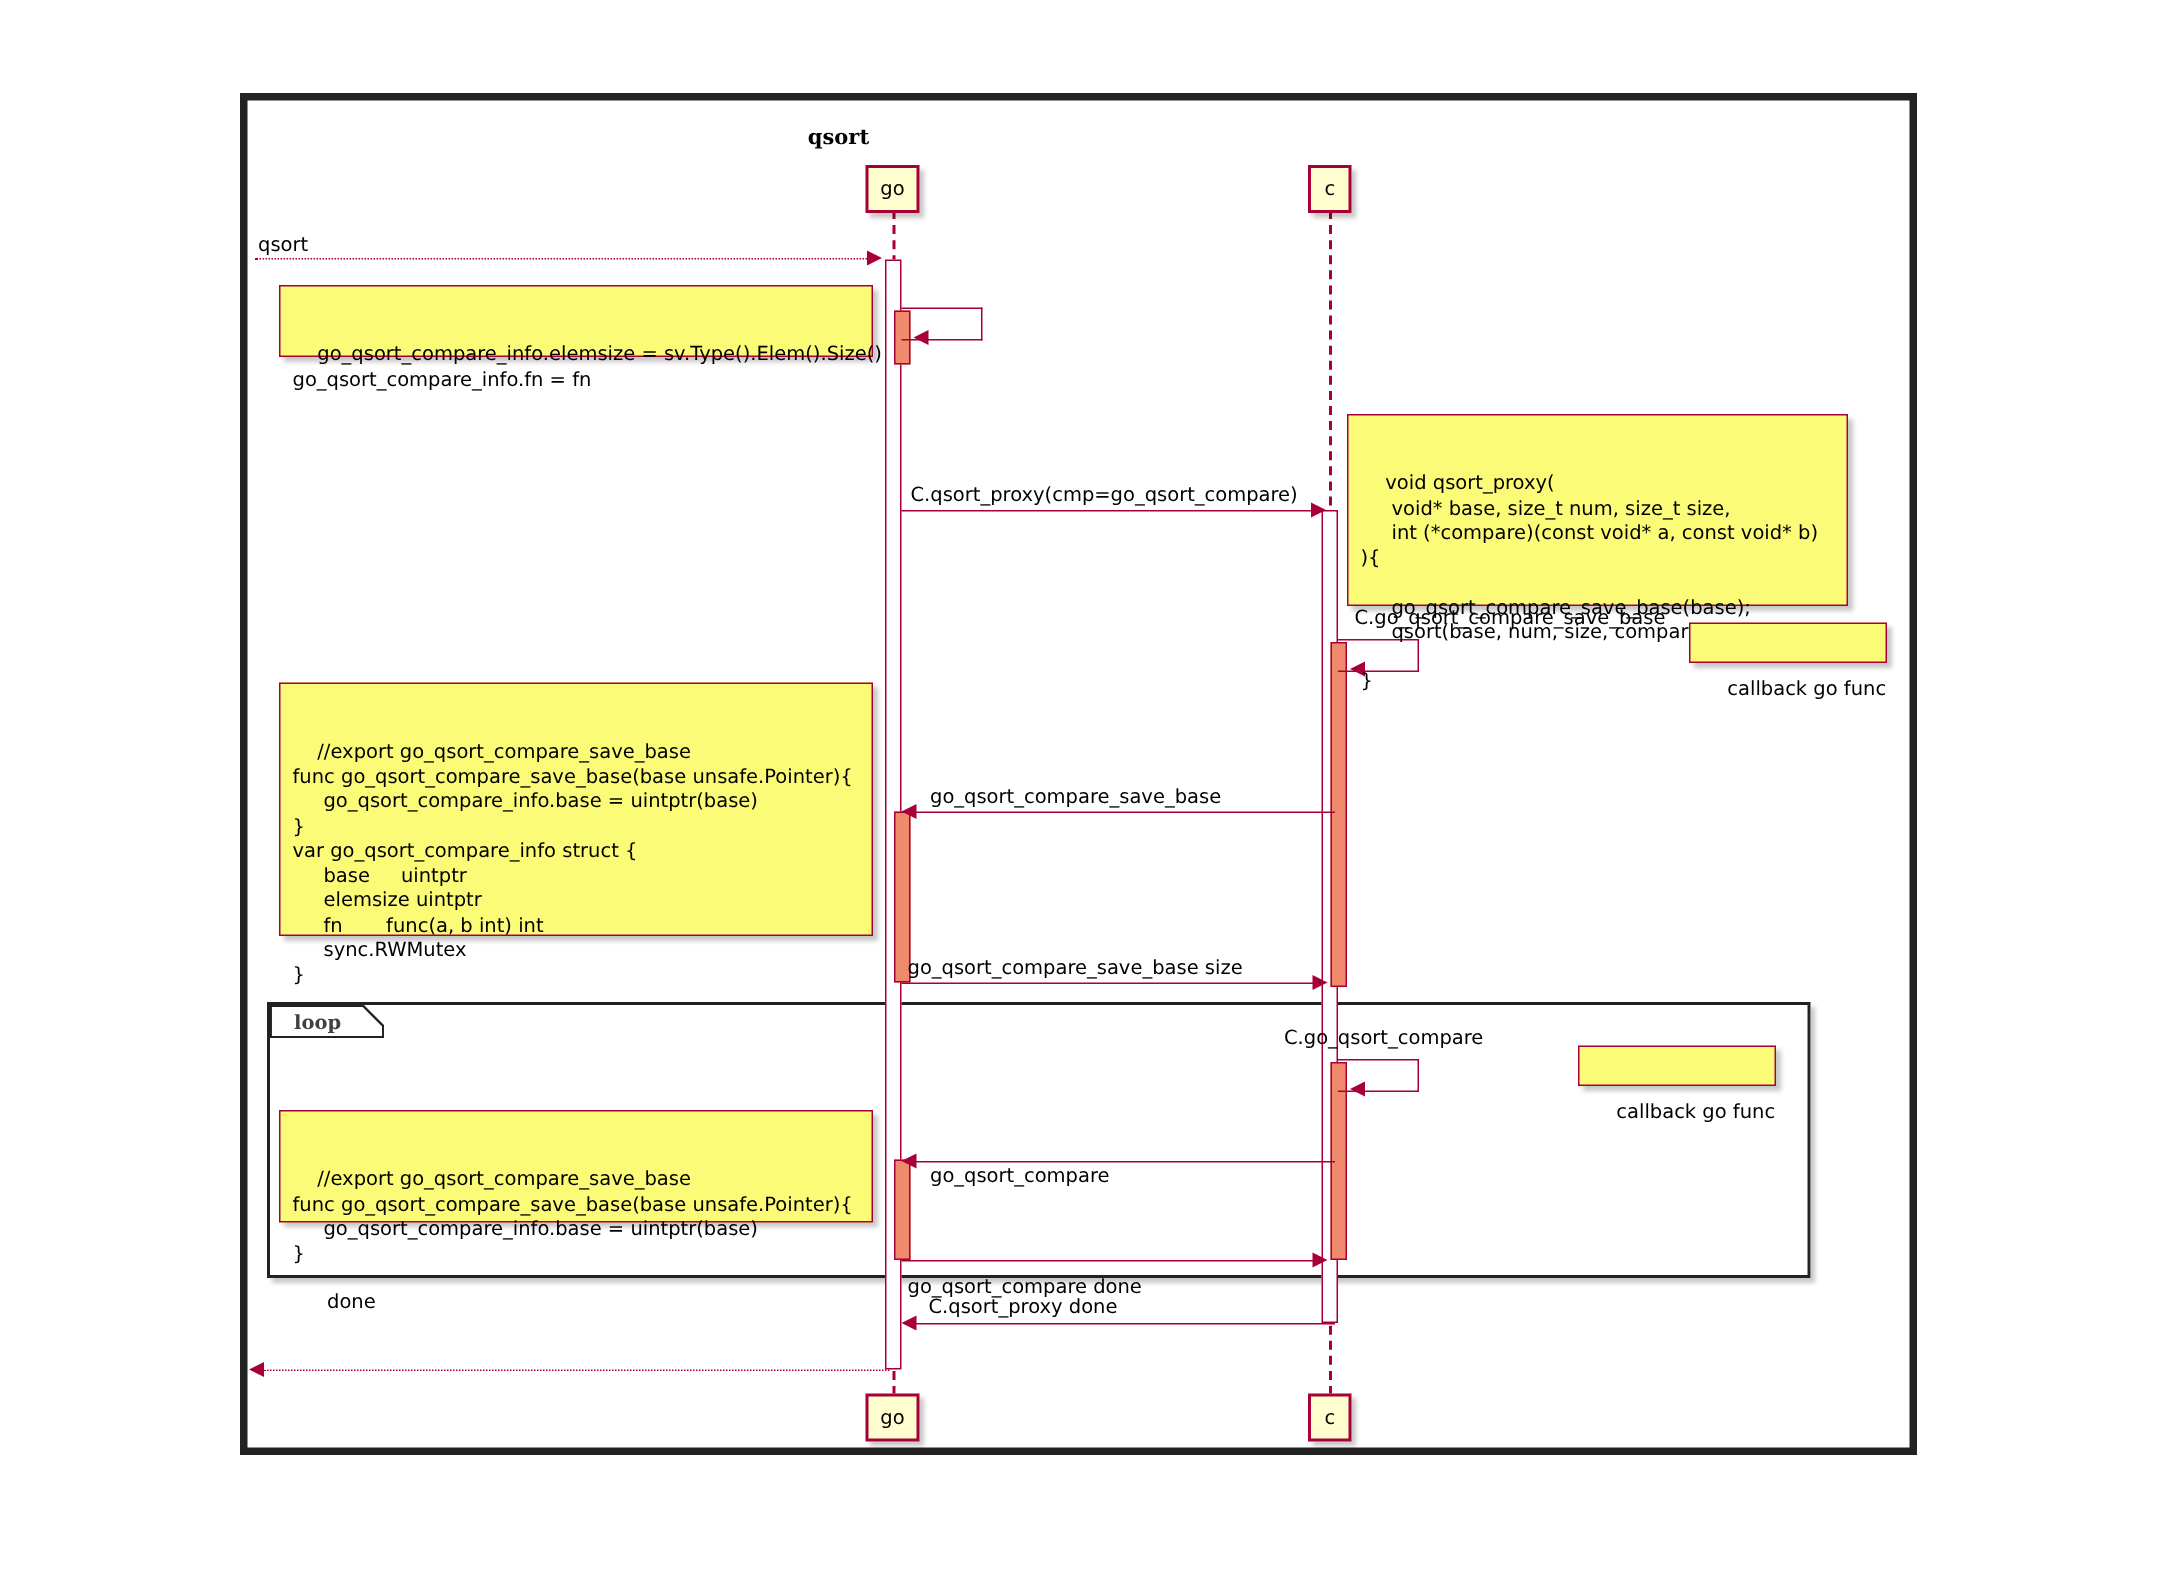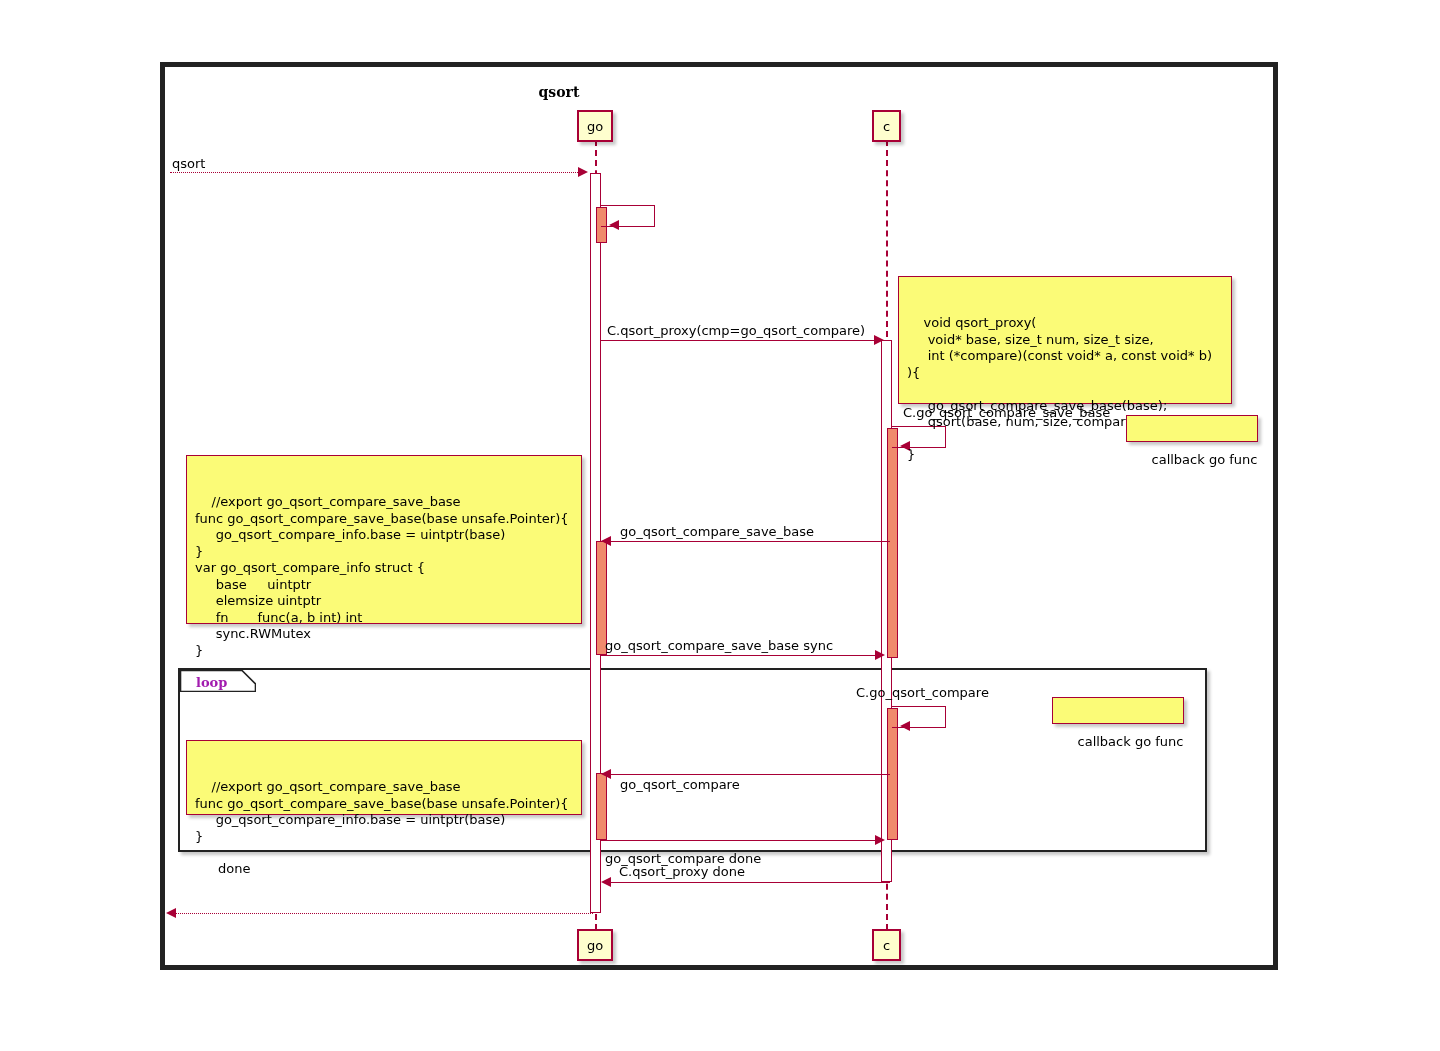--- a/index.html
+++ b/index.html
@@ -128,21 +128,21 @@
     border:2.5px solid #222222;
     background:transparent;
     box-sizing:border-box;
     box-shadow:3px 3px 3px rgba(0,0,0,0.22);
   }
   .group-tab{
     position:absolute;
     font-family:"DejaVu Serif", serif;
     font-weight:bold;
     font-size:13px;
-    color:#a21caf;
+    color:#404040;
     padding:2px 6px 2px 8px;
     box-sizing:border-box;
   }
   .group-tab svg{position:absolute;left:0;top:0;}
   .group-tab span{position:relative;z-index:2;}
 </style>
 </head>
 <body>
 
 <div id="stage">
@@ -203,21 +203,21 @@
   <div class="self-msg" style="left:892px; top:426px; width:54px; height:22px;"></div>
   <div class="arrow-l" style="left:900px; top:441px;"></div>
   <div class="msg-label" style="left:903px; top:405px;">C.go_qsort_compare_save_base</div>
 
   <div class="msg-line" style="left:607px; top:541px; width:283px;"></div>
   <div class="arrow-l" style="left:601px; top:536px;"></div>
   <div class="msg-label" style="left:620px; top:524px;">go_qsort_compare_save_base</div>
 
   <div class="msg-line" style="left:601px; top:655px; width:276px;"></div>
   <div class="arrow-r" style="left:875px; top:650px;"></div>
-  <div class="msg-label" style="left:605px; top:638px;">go_qsort_compare_save_base sync</div>
+  <div class="msg-label" style="left:605px; top:638px;">go_qsort_compare_save_base size</div>
 
   <div class="self-msg" style="left:892px; top:706px; width:54px; height:22px;"></div>
   <div class="arrow-l" style="left:900px; top:721px;"></div>
   <div class="msg-label" style="left:856px; top:685px;">C.go_qsort_compare</div>
 
   <div class="msg-line" style="left:607px; top:774px; width:283px;"></div>
   <div class="arrow-l" style="left:601px; top:769px;"></div>
   <div class="msg-label" style="left:620px; top:757px;margin-top:20px;">go_qsort_compare</div>
 
   <div class="msg-line" style="left:601px; top:840px; width:276px;"></div>
@@ -225,20 +225,27 @@
   <div class="msg-label" style="left:605px; top:823px;margin-top:28px;">go_qsort_compare done</div>
 
   <div class="msg-line" style="left:607px; top:882px; width:283px;"></div>
   <div class="arrow-l" style="left:601px; top:877px;"></div>
   <div class="msg-label" style="left:619px; top:864px;">C.qsort_proxy done</div>
 
   <div class="msg-line dotted" style="left:175px; top:913px; width:418px;"></div>
   <div class="arrow-l" style="left:166px; top:908px;"></div>
   <div class="msg-label" style="left:182px; top:861px;margin-left:36px;">done</div>
 
+  <div class="note" style="left:186px; top:190px; width:396px; height:48px;">
+    <div class="note-fold">
+      
+    </div>
+    <span>go_qsort_compare_info.elemsize = sv.Type().Elem().Size()
+go_qsort_compare_info.fn = fn</span>
+  </div>
 
   <div class="note" style="left:898px; top:276px; width:334px; height:128px;">
     <div class="note-fold">
       
     </div>
     <span>void qsort_proxy(
      void* base, size_t num, size_t size,
      int (*compare)(const void* a, const void* b)
 ){
 

